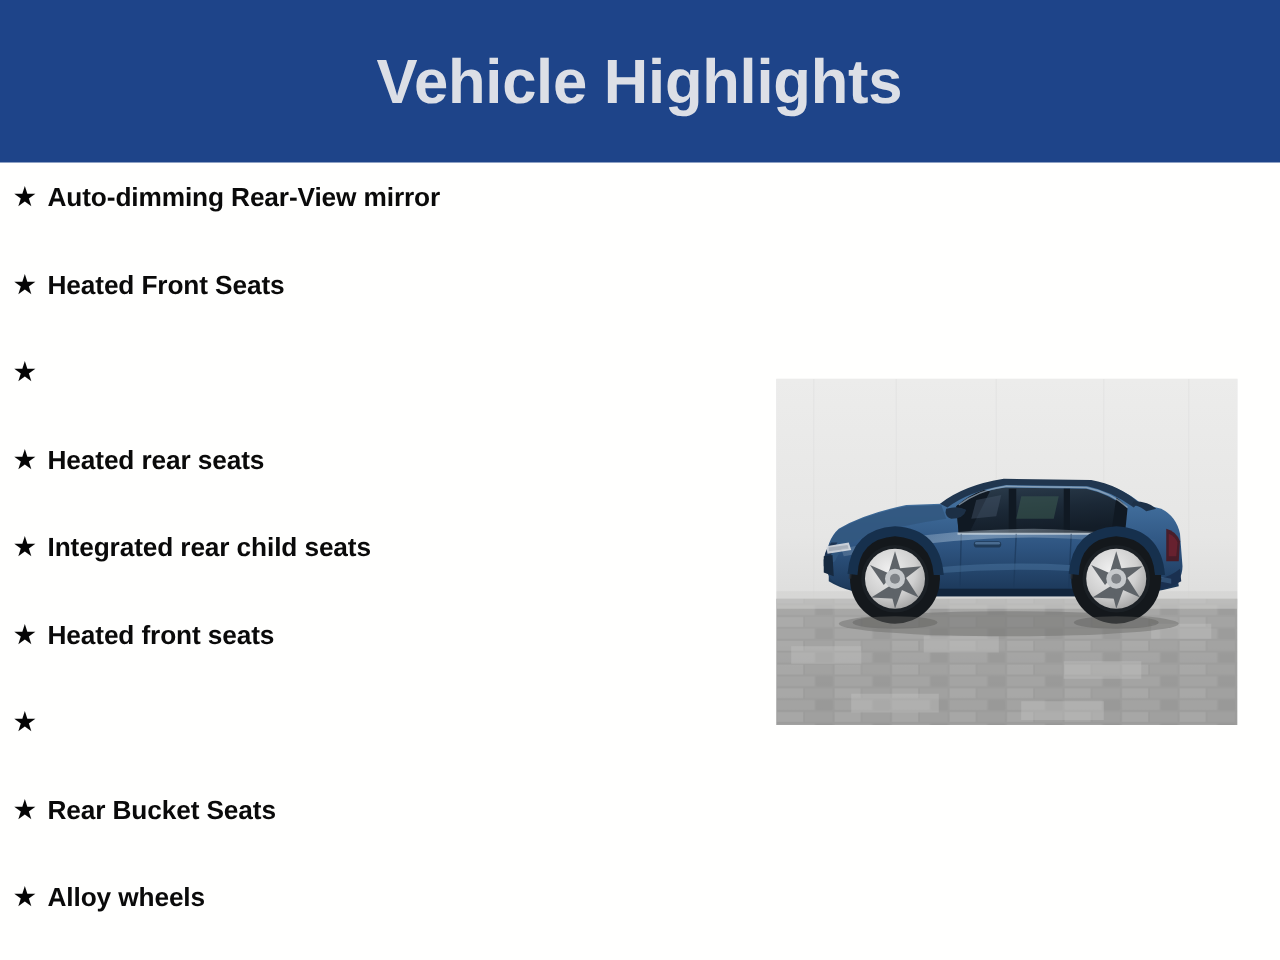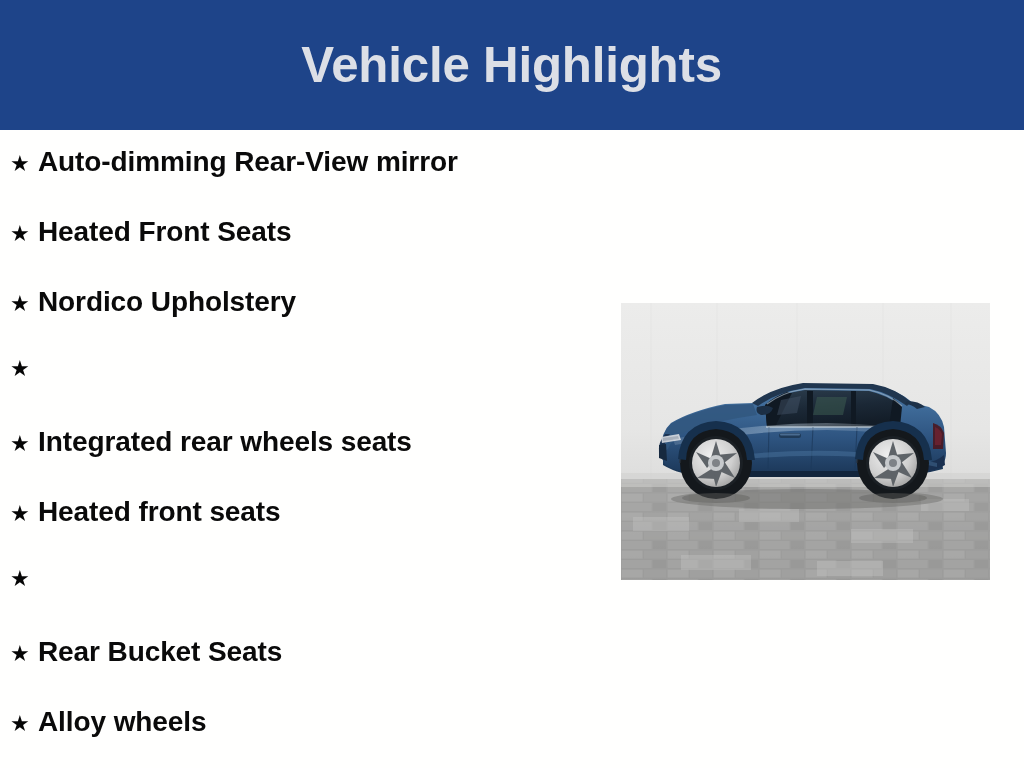--- a/index.html
+++ b/index.html
@@ -70,21 +70,21 @@
     width: 28px;
     flex: 0 0 28px;
     font-size: 22px;
     line-height: 1;
     color: #050505;
     text-align: left;
     font-family: "DejaVu Sans", sans-serif;
   }
   .feature-label {
     font-family: "Liberation Sans", sans-serif;
-    font-size: 28px;
+    font-size: 21px;
     font-weight: bold;
     color: #0a0a0a;
     line-height: 1;
     white-space: nowrap;
     letter-spacing: -0.1px;
   }
 
   
   .vehicle-photo {
     position: absolute;
@@ -117,30 +117,30 @@
       <span class="feature-label">Auto-dimming Rear-View mirror</span>
     </li>
 
     <li class="feature-row" style="top:88px;">
       <span class="bullet-star">★</span>
       <span class="feature-label">Heated Front Seats</span>
     </li>
 
     <li class="feature-row" style="top:158px;">
       <span class="bullet-star">★</span>
-      <span class="feature-label">Nordico Upholstery</span>
     </li>
 
     <li class="feature-row" style="top:228px;">
       <span class="bullet-star">★</span>
+      <span class="feature-label">Heated rear seats</span>
     </li>
 
     <li class="feature-row" style="top:298px;">
       <span class="bullet-star">★</span>
-      <span class="feature-label">Integrated rear wheels seats</span>
+      <span class="feature-label">Integrated rear child seats</span>
     </li>
 
     <li class="feature-row" style="top:368px;">
       <span class="bullet-star">★</span>
       <span class="feature-label">Heated front seats</span>
     </li>
 
     <li class="feature-row" style="top:438px;">
       <span class="bullet-star">★</span>
     </li>

